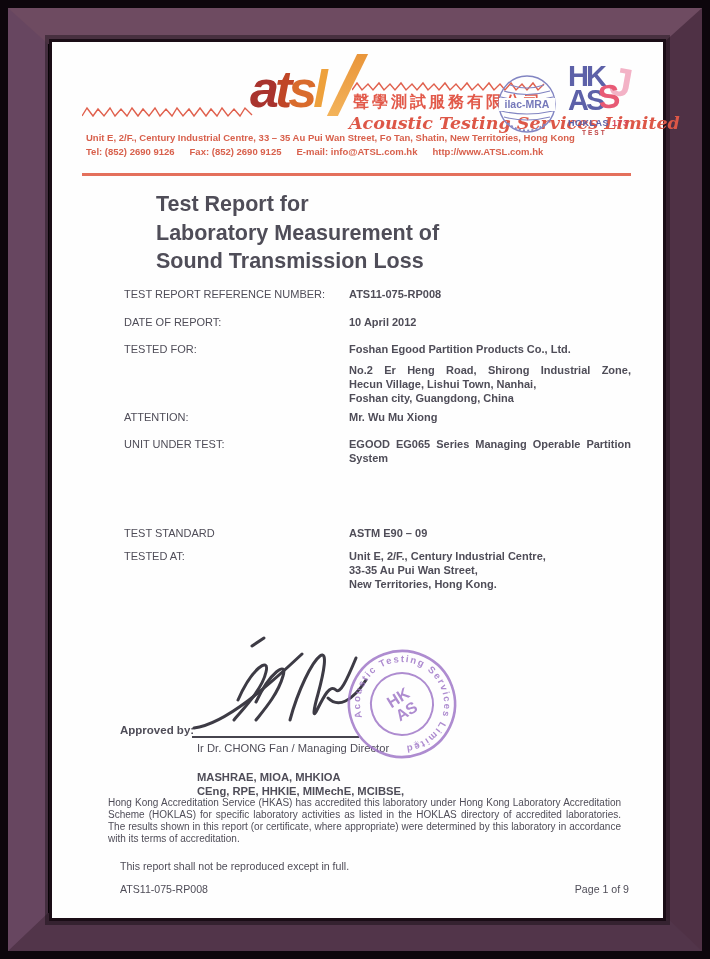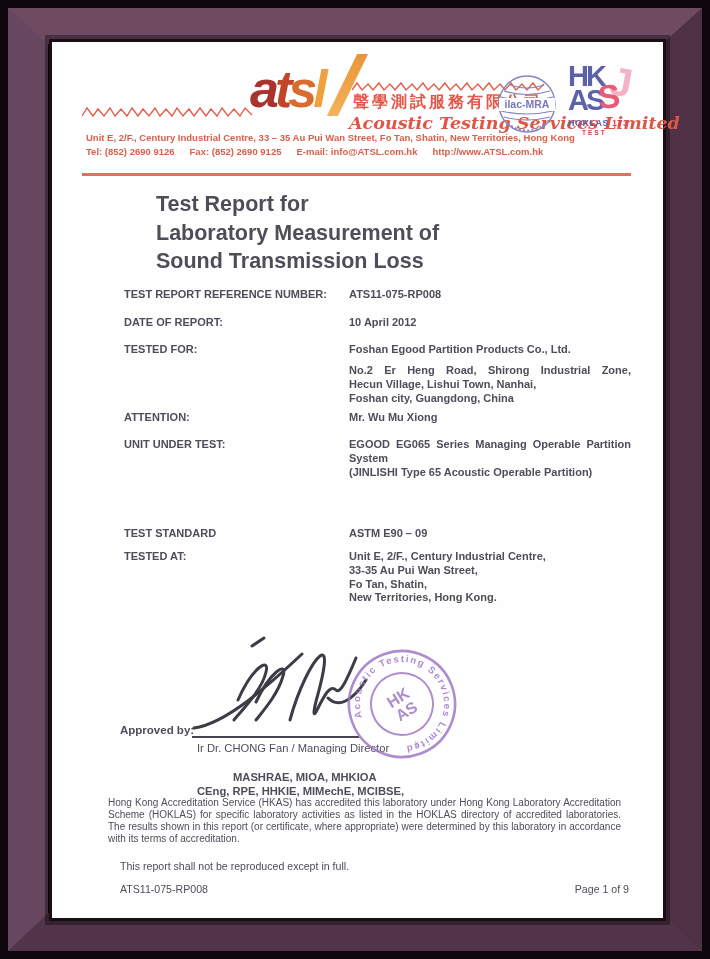--- a/index.html
+++ b/index.html
@@ -70,32 +70,32 @@
     position:absolute; left:30px; top:14px; font-size:33px; font-weight:900;
     color:#e85a75; transform:rotate(-6deg);
   }
   .hkas-hoklas { position:absolute; left:0; top:54px; font-size:9px; font-weight:800; color:#5d61a8; letter-spacing:.5px; }
   .hkas-hoklas .num { color:#d8465a; }
   .hkas-test { position:absolute; left:14px; top:65px; font-size:6.5px; font-weight:700; color:#c04545; letter-spacing:2px; }
   
   .title-block { position:absolute; left:72px; top:148px; font-size:21.5px; font-weight:700; line-height:28.5px; color:#4f4d58;margin-left:32px; }
   
   .frow { position:absolute; left:0; width:100%; }
-  .flabel { position:absolute; left:72px; font-size:11px; font-weight:700; white-space:nowrap; color:#4f4d58; }
+  .flabel { position:absolute; left:72px; font-size:11px; font-weight:400; white-space:nowrap; color:#4f4d58; }
   .fvalue { position:absolute; left:297px; width:282px; font-size:11px; font-weight:700; color:#4f4d58; line-height:13.8px; }
   .just { text-align:justify; }
   .just-last { text-align:justify; text-align-last:justify; }
   .fvalue p { margin:0; }
   
   .approved-by { position:absolute; left:68px; top:682px; font-size:11.5px; font-weight:600; color:#4f4d58; }
   .sig-svg { position:absolute; left:138px; top:590px; }
   .sig-line { position:absolute; left:140px; top:694px; width:167px; height:2px; background:#46444e; }
   .sig-name  { position:absolute; left:145px; top:700px; font-size:11.2px; font-weight:400; color:#4f4d58; }
   .sig-qual1 { position:absolute; left:145px; top:714.5px; font-size:11.2px; font-weight:700; color:#4f4d58;margin-top:28px; }
-  .sig-qual2 { position:absolute; left:145px; top:729px; font-size:11.2px; font-weight:700; color:#4f4d58;margin-left:36px; }
+  .sig-qual2 { position:absolute; left:145px; top:729px; font-size:11.2px; font-weight:700; color:#4f4d58; }
   .stamp { position:absolute; left:288px; top:600px; transform:rotate(-20deg); opacity:.82; }
   
   .accred-note { position:absolute; left:56px; top:755px; width:513px; font-size:10px; line-height:12px; text-align:justify; color:#4f4d58; }
   .repro-note  { position:absolute; left:68px; top:818px; font-size:10.6px; color:#4f4d58; }
   .foot-ref    { position:absolute; left:68px; top:841px; font-size:10.6px; color:#4f4d58; }
   .foot-page   { position:absolute; right:34px; top:841px; font-size:10.6px; color:#4f4d58; }
 </style>
 </head>
 <body>
 
@@ -194,35 +194,33 @@
 
       <div class="frow" style="top:369px;">
         <div class="flabel">ATTENTION:</div>
         <div class="fvalue">Mr. Wu Mu Xiong</div>
       </div>
 
       <div class="frow" style="top:396px;">
         <div class="flabel">UNIT UNDER TEST:</div>
         <div class="fvalue">
           <p class="just">EGOOD EG065 Series Managing Operable Partition System</p>
-          <p class="just">(JINLISHI Type 65 Acoustic Operable Partition)</p>
         </div>
       </div>
 
       <div class="frow" style="top:485px;">
         <div class="flabel">TEST STANDARD</div>
         <div class="fvalue">ASTM E90 – 09</div>
       </div>
 
       <div class="frow" style="top:508px;">
         <div class="flabel">TESTED AT:</div>
         <div class="fvalue">
           <div>Unit E, 2/F., Century Industrial Centre,</div>
           <div>33-35 Au Pui Wan Street,</div>
-          <div>Fo Tan, Shatin,</div>
           <div>New Territories, Hong Kong.</div>
         </div>
       </div>
     </div>
 
     <div>
 
       <svg class="sig-svg" width="180" height="105" viewBox="0 0 180 105">
         <g fill="none" stroke="#3d3b45" stroke-width="3" stroke-linecap="round">
           <path d="M62,14 L74,6"></path>

